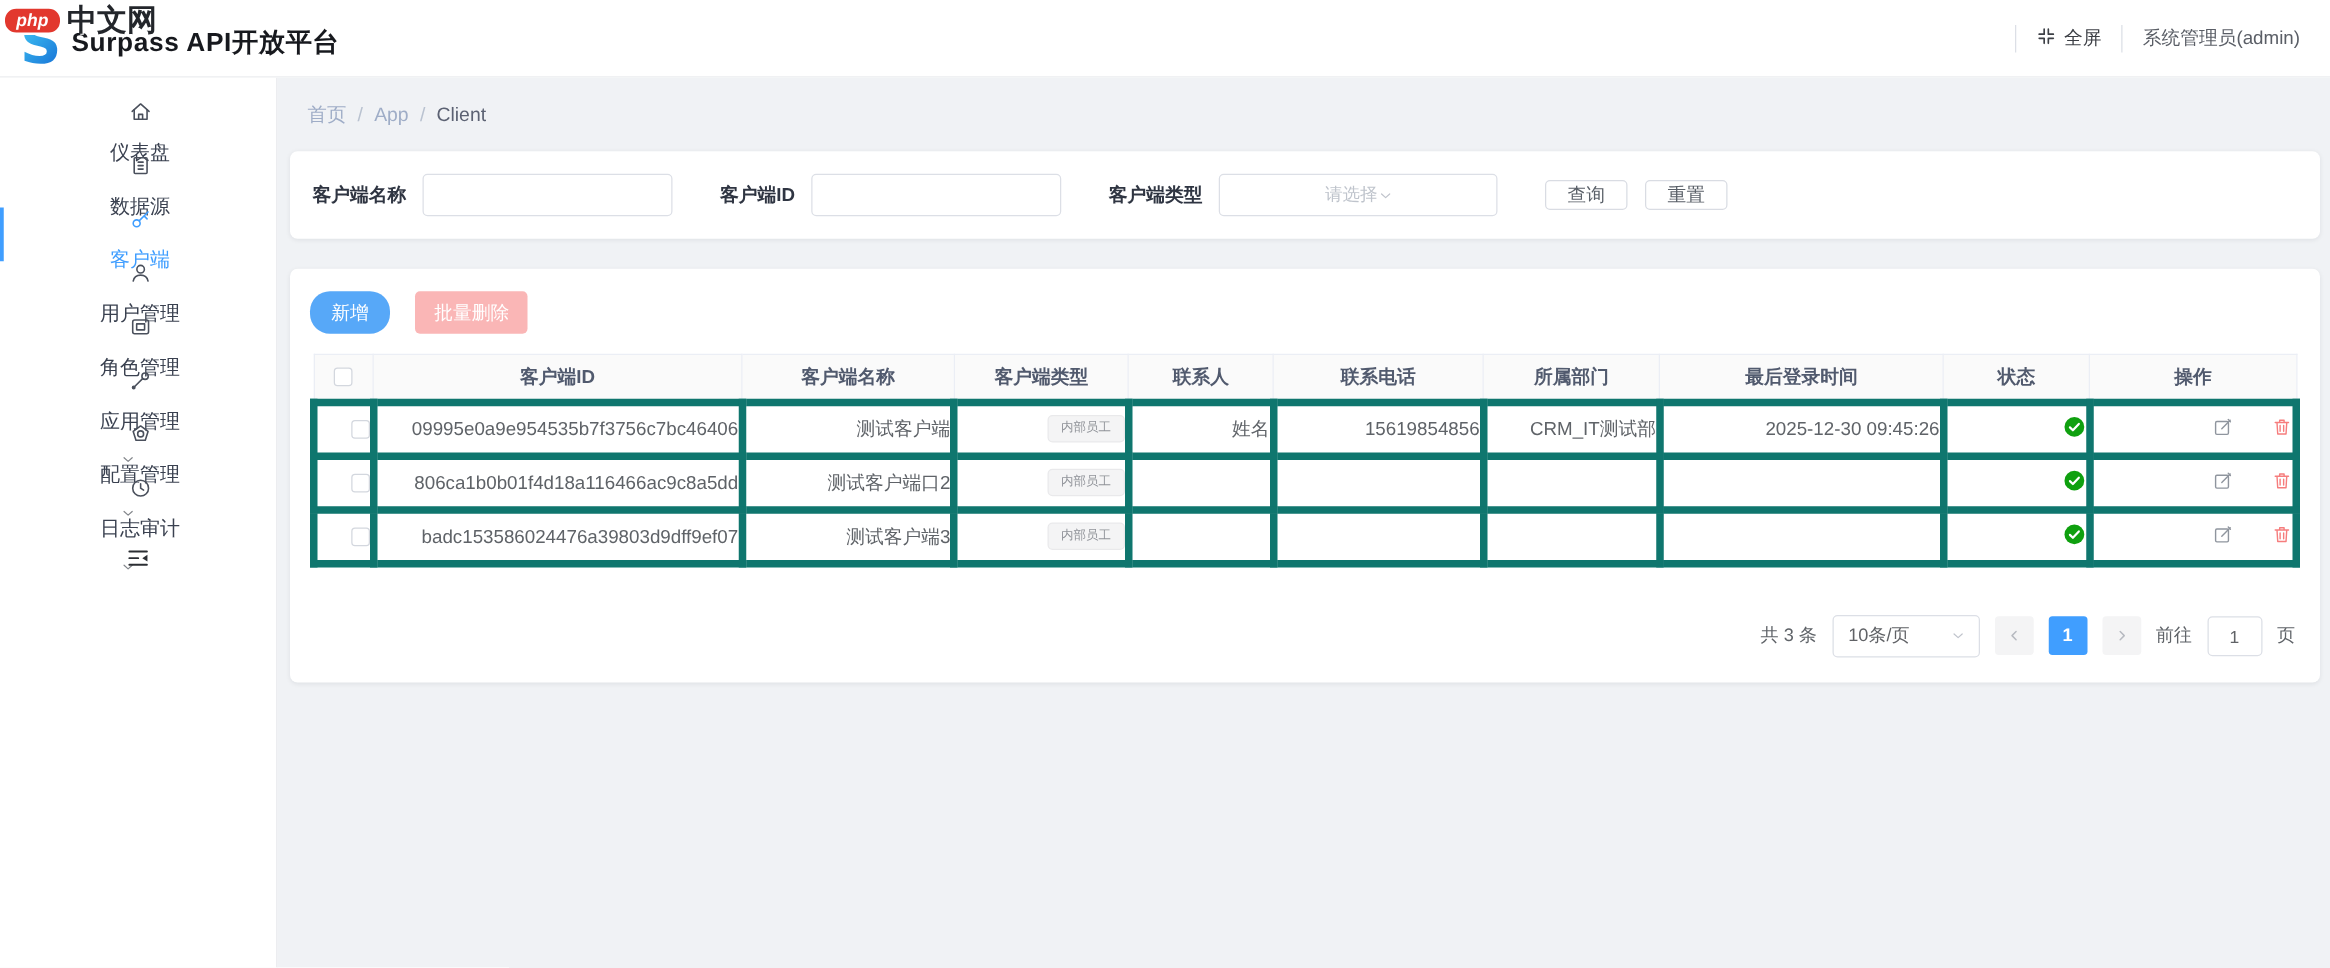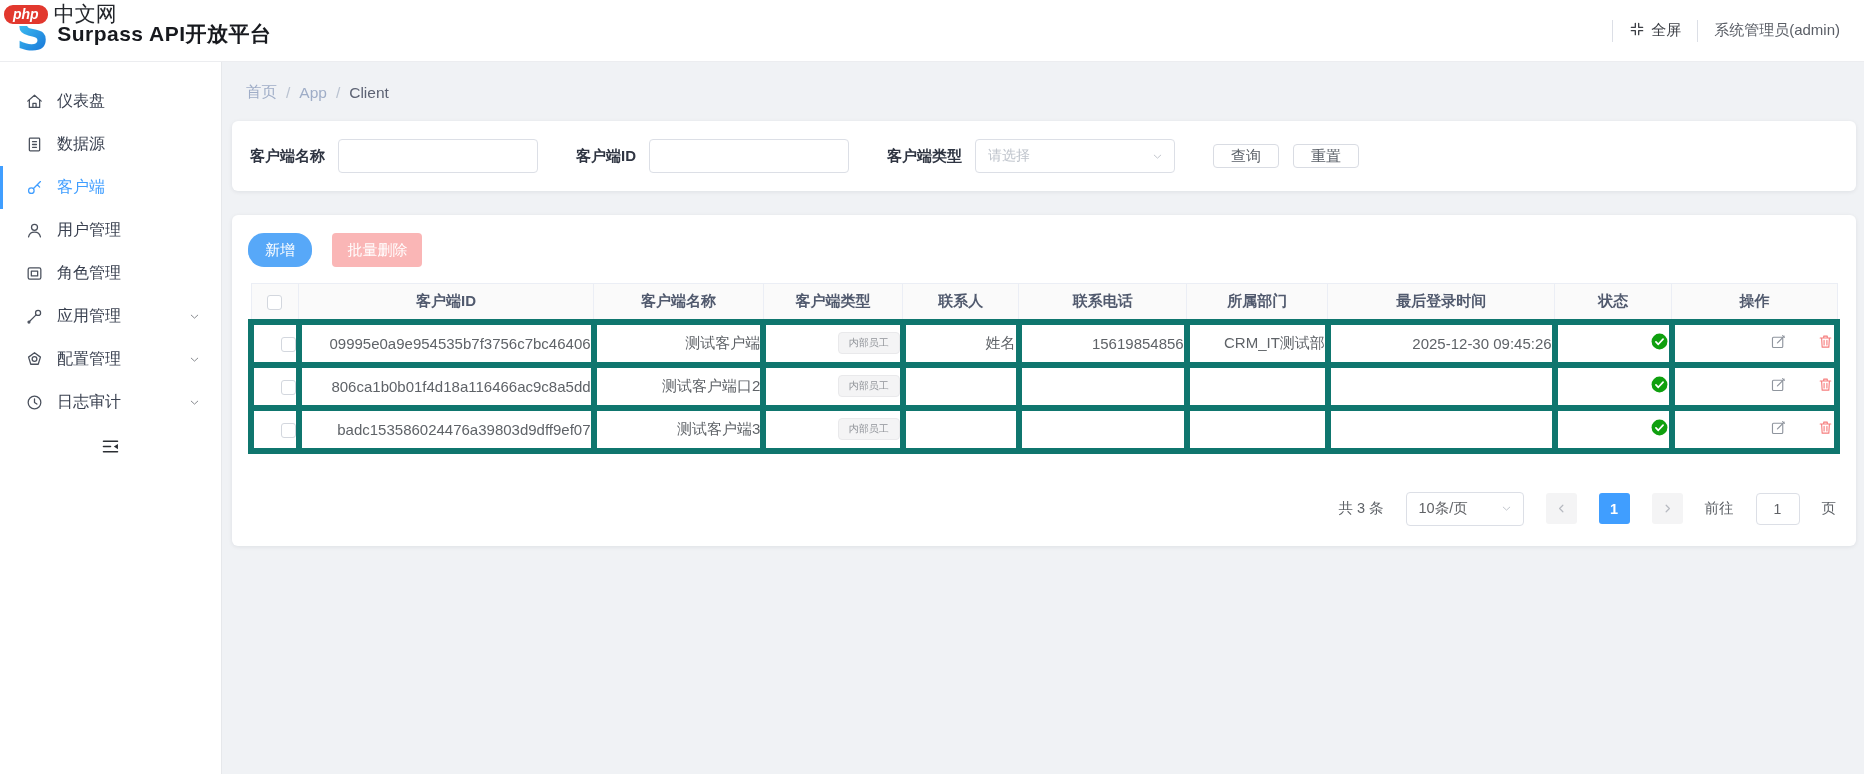--- a/index.html
+++ b/index.html
@@ -11,55 +11,55 @@
     display:flex; align-items:center; justify-content:space-between; padding:0 24px 0 16px; }
   .brand { display:flex; align-items:center; gap:8px; padding-top:6px; }
   .logo-s { font-size:46px; font-weight:800; line-height:44px;
     background:linear-gradient(135deg,#41c7f4 10%,#1976d8 90%);
     -webkit-background-clip:text; background-clip:text; color:transparent;
     font-family:"DejaVu Sans",sans-serif; }
   .app-title { font-size:21px; font-weight:700; color:#17191e; letter-spacing:.5px; }
   .watermark { position:absolute; top:0; left:2px; display:flex; align-items:center; gap:4px; z-index:5; }
   .php-badge { background:#e2382e; color:#fff; font-style:italic; font-weight:700; font-size:14px;
     padding:1px 9px 2px; border-radius:11px; border:2px solid #fff; }
-  .wm-site { font-size:21px; font-weight:400; color:#23262b;
+  .wm-site { font-size:24px; font-weight:700; color:#23262b;
     text-shadow:1px 1px 0 #fff,-1px -1px 0 #fff;text-align:right; }
   .hdr-right { display:flex; align-items:center; gap:16px; font-size:15px; color:#5a5e66; }
   .vdiv { width:1px; height:22px; background:#dcdfe6; }
   .fs-btn { display:flex; align-items:center; gap:6px; background:none; border:none;
     font-size:15px; color:#3c3f45; cursor:pointer; font-family:inherit; }
   .ico { display:inline-block; vertical-align:middle; }
 
   
   .layout { display:flex; height:712px; }
   .side { width:222px; background:#fff; border-right:1px solid #e6e8eb; padding-top:18px; flex:none; }
-  .mitem { display:flex; align-items:center; height:43px; padding-left:22px; gap:13px;
-    font-size:16px; color:#3a4150; border-left:3px solid transparent; cursor:pointer; }
+  .mitem { display:flex; align-items:center; height:43px; gap:13px;
+    font-size:16px; color:#3a4150; border-left:3px solid transparent; cursor:pointer;flex-direction:column; }
   .mitem .micon { color:#4a505c; display:flex; }
   .mitem.active { color:#409eff; border-left-color:#409eff; }
   .mitem.active .micon { color:#409eff; }
   .mlabel { flex:1; }
   .chev { color:#84878c; margin-right:20px; display:flex; }
   .fold-row { display:flex; justify-content:center; margin-top:12px; color:#2b2e33; cursor:pointer; }
 
   
   .main { flex:1; background:#f0f2f5; padding:0 8px 0 10px; overflow:hidden; }
   .crumbs { display:flex; align-items:center; gap:9px; font-size:15.5px; padding:20px 0 0 14px; }
   .crumb-link { color:#9fadc7; cursor:pointer; }
   .crumb-sep { color:#b9c2d0; }
   .crumb-cur { color:#5c6273; }
 
   .card { background:#fff; border-radius:6px; box-shadow:0 1px 4px rgba(0,21,41,.08); }
   .search-card { margin-top:18px; height:70px; display:flex; align-items:center; padding:0 18px; }
   .fgroup { display:flex; align-items:center; gap:13px; margin-right:38px; }
   .flabel { font-size:15px; font-weight:700; color:#2f3542; white-space:nowrap; }
   .tinput { width:200px; height:34px; border:1px solid #dcdfe6; border-radius:4px;
     padding:0 12px; font-size:14px; color:#606266; outline:none; background:#fff; font-family:inherit; }
-  .selbox { width:200px; height:34px; border:1px solid #dcdfe6; border-radius:4px; background:#fff;
-    display:flex; align-items:center; justify-content:space-between; padding:0 10px 0 12px; cursor:pointer; }
+  .selbox { width:223px; height:34px; border:1px solid #dcdfe6; border-radius:4px; background:#fff;
+    display:flex; align-items:center; justify-content:center; padding:0 10px 0 12px; cursor:pointer; }
   .sel-ph { font-size:14px; color:#bfc4cc; }
   .sel-chev { color:#c0c4cc; display:flex; }
   .btn-plain { height:24px; padding:0 17px; background:#fff; border:1px solid #d9dce3; border-radius:4px;
     font-size:15px; color:#5a6068; cursor:pointer; font-family:inherit; }
   .btn-plain + .btn-plain { margin-left:14px; }
 
   .table-card { margin-top:24px; padding:18px 16px 16px; }
   .btn-add { height:34px; padding:0 17px; background:#57a8f8; border:none; border-radius:16px;
     color:#fff; font-size:15px; cursor:pointer; font-family:inherit; }
   .btn-bdel { height:34px; padding:0 15px; background:#fab6b6; border:none; border-radius:4px;
@@ -72,21 +72,21 @@
     overflow:hidden; white-space:nowrap; }
   .cbx { display:inline-block; width:15px; height:15px; border:1px solid #d3d7de; border-radius:3px;
     background:#fff; vertical-align:middle; cursor:pointer; }
   .tag { display:inline-block; background:#f4f4f5; border:1px solid #e9e9eb; color:#909399;
     border-radius:4px; padding:5px 10px; font-size:10px; line-height:1; }
   .act-ico { display:inline-flex; cursor:pointer; }
   .edit { color:#8f959e; margin-right:26px; }
   .del { color:#f67d7d; }
 
   .pager { margin-top:38px; display:flex; justify-content:flex-end; align-items:center;
-    gap:22px; font-size:14.5px; color:#5f6368; padding:0 4px 4px 0; }
+    gap:12px; font-size:14.5px; color:#5f6368; padding:0 4px 4px 0; }
   .psel { width:118px; height:34px; border:1px solid #dcdfe6; border-radius:4px; background:#fff;
     display:flex; align-items:center; justify-content:space-between; padding:0 10px 0 12px;
     color:#606266; cursor:pointer; }
   .pbtn { width:31px; height:31px; border-radius:3px; background:#f4f4f5; border:none;
     display:flex; align-items:center; justify-content:center; color:#b7bac1; cursor:pointer; }
   .pcur { width:31px; height:31px; border-radius:3px; background:#409eff; color:#fff;
     display:flex; align-items:center; justify-content:center; font-weight:700; cursor:pointer; }
   .goto-input { width:44px; height:32px; border:1px solid #dcdfe6; border-radius:4px;
     text-align:center; font-size:14px; color:#606266; outline:none; font-family:inherit; }
 </style>

